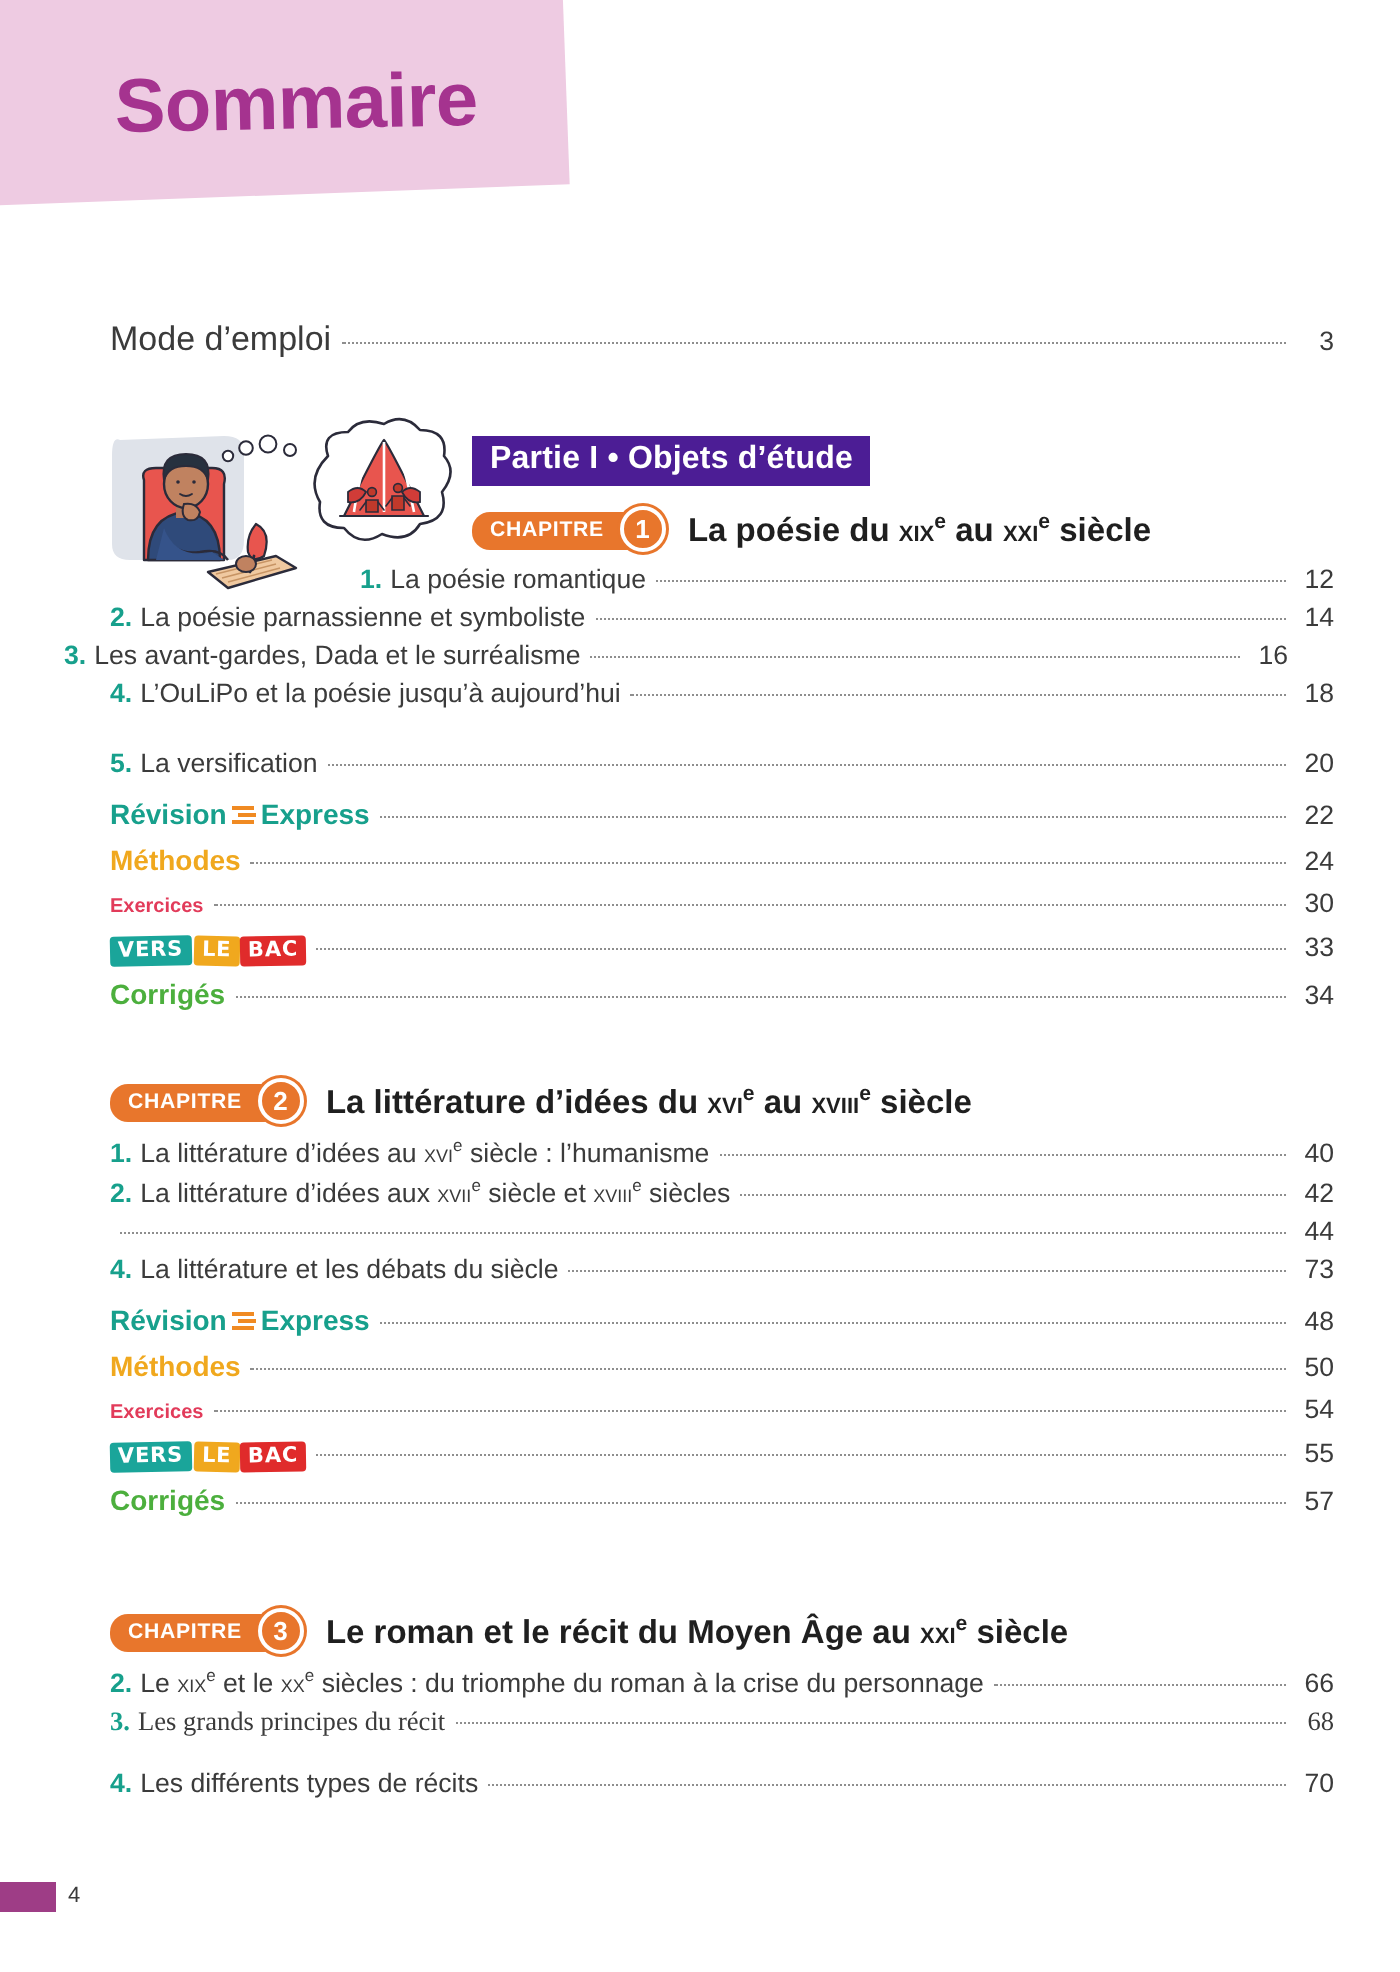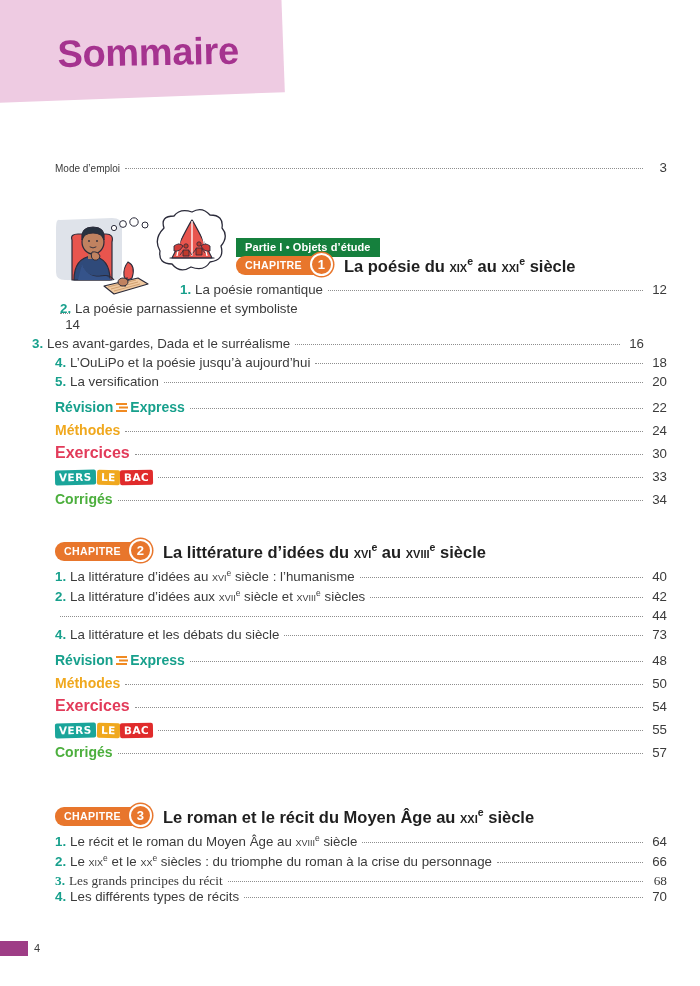--- a/index.html
+++ b/index.html
@@ -53,36 +53,35 @@
   .pg{
     white-space:nowrap;
     min-width:20px;
     text-align:right;
     color:#3b3b3b;
     font-size:13.3px;
   }
 
   
   .mode-row{ position:absolute; top:160px; }
-  .mode-row .toc-label{ font-size:10px; color:#3b3b3b; }
+  .mode-row .toc-label{ font-size:17px; color:#3b3b3b; }
 
   
   .illus{ position:absolute; left:52px; top:206px; width:176px; height:92px; }
 
   
   .partie-band{
     position:absolute; left:236px; top:218px;
-    background:#15803d;
+    background:#4c1d95;
     color:#ffffff;
     font-weight:bold;
-    font-size:11px;
+    font-size:16px;
     padding:3px 9px 4px 9px;
     letter-spacing:0.1px;
     white-space:nowrap;
-    margin-top:20px;
   }
 
   
   .chap-head{ position:absolute; display:flex; align-items:center; }
   .chap-badge{
     position:relative;
     display:inline-flex; align-items:center;
     background:#e8762c;
     border-radius:9px;
     height:19px;
@@ -120,21 +119,21 @@
   .entry-text{ color:#3b3b3b; }
 
   
   .lbl-rev{ font-weight:bold; font-size:14px; color:#17a08c; }
   .speed{
     display:inline-block;
     vertical-align:-1px;
     margin:0 1px 0 3px;
   }
   .lbl-meth{ font-weight:bold; font-size:14px; color:#f0a81e; }
-  .lbl-exer{ font-weight:bold; font-size:16px; color:#e23b5a; }
+  .lbl-exer{ font-weight:bold; font-size:10px; color:#e23b5a; }
   .lbl-corr{ font-weight:bold; font-size:14px; color:#4caf3d; }
 
   .bac-badge{ display:inline-flex; align-items:flex-end; gap:1px; }
   .bac-badge span{
     color:#ffffff;
     font-weight:bold;
     font-size:10.5px;
     letter-spacing:0.4px;
     padding:2px 4px 2px 4px;
     line-height:1.05;
@@ -243,36 +242,36 @@
           <span class="chap-num">1</span>
         </span>
         <span class="chap-title">La poésie du <span class="rn">xix</span><span class="sup">e</span> au <span class="rn">xxi</span><span class="sup">e</span> siècle</span>
       </div>
       <div style="margin-top: 6px;">
         <div class="toc-line" style="margin-left: 180px; width: 487px; margin-top: 3px;">
           <span class="toc-label"><span class="num">1.</span><span class="entry-text">La poésie romantique</span></span>
           <span class="dots"></span>
           <span class="pg">12</span>
         </div>
-        <div class="toc-line" style="margin-top: 4px; flex-direction: column;">
+        <div class="toc-line" style="margin-top: 4px;">
           <span class="toc-label"><span class="num">2.</span><span class="entry-text">La poésie parnassienne et symboliste</span></span>
           <span class="dots"></span>
           <span class="pg">14</span>
         </div>
         <div class="toc-line" style="margin-top: 4px; margin-left: 32px;">
           <span class="toc-label"><span class="num">3.</span><span class="entry-text">Les avant-gardes, Dada et le surréalisme</span></span>
           <span class="dots"></span>
           <span class="pg">16</span>
         </div>
         <div class="toc-line" style="margin-top: 4px;">
           <span class="toc-label"><span class="num">4.</span><span class="entry-text">L’OuLiPo et la poésie jusqu’à aujourd’hui</span></span>
           <span class="dots"></span>
           <span class="pg">18</span>
         </div>
-        <div class="toc-line" style="margin-top: 4px;">
+        <div class="toc-line" style="margin-top: 20px;">
           <span class="toc-label"><span class="num">5.</span><span class="entry-text">La versification</span></span>
           <span class="dots"></span>
           <span class="pg">20</span>
         </div>
         <div class="toc-line" style="margin-top: 10px;">
           <span class="toc-label"><span class="lbl-rev">Révision</span><span class="speed"><svg width="13" height="11" viewBox="0 0 13 11">
                 <rect x="0" y="1" width="11" height="2" fill="#f08a22"></rect>
                 <rect x="3" y="4.5" width="9" height="2" fill="#f08a22"></rect>
                 <rect x="0" y="8" width="11" height="2" fill="#f08a22"></rect>
               </svg></span><span class="lbl-rev exp">Express</span></span>
@@ -370,36 +369,31 @@
     </div>
     <div style="position: absolute; top: 806px; left: 0px; width: 700px;">
       <div class="chap-head" style="position: relative; margin-left: 55px;">
         <span class="chap-badge">
           <span>CHAPITRE</span>
           <span class="chap-num">3</span>
         </span>
         <span class="chap-title">Le roman et le récit du Moyen Âge au <span class="rn">xxi</span><span class="sup">e</span> siècle</span>
       </div>
       <div style="margin-top: 6px;">
-        <div class="toc-line" style="margin-top: 3px;">
-          <span class="toc-label"><span class="num">1.</span><span class="entry-text">Le récit et le roman du Moyen Âge au <span class="rn">xviii</span><span class="sup">e</span> siècle</span></span>
-          <span class="dots"></span>
-          <span class="pg">64</span>
-        </div>
         <div class="toc-line" style="margin-top: 4px;">
           <span class="toc-label"><span class="num">2.</span><span class="entry-text">Le <span class="rn">xix</span><span class="sup">e</span> et le <span class="rn">xx</span><span class="sup">e</span> siècles : du triomphe du roman à la crise du personnage</span></span>
           <span class="dots"></span>
           <span class="pg">66</span>
         </div>
         <div class="toc-line" style="margin-top: 4px; font-family: Liberation Serif, serif;">
           <span class="toc-label"><span class="num">3.</span><span class="entry-text">Les grands principes du récit</span></span>
           <span class="dots"></span>
           <span class="pg">68</span>
         </div>
-        <div class="toc-line" style="margin-top: 0;">
+        <div class="toc-line" style="margin-top: 15px;">
           <span class="toc-label"><span class="num">4.</span><span class="entry-text">Les différents types de récits</span></span>
           <span class="dots"></span>
           <span class="pg">70</span>
         </div>
       </div>
     </div>
   </div>
 
 <div class="footer-bar"></div>
 <div class="footer-num">4</div>

